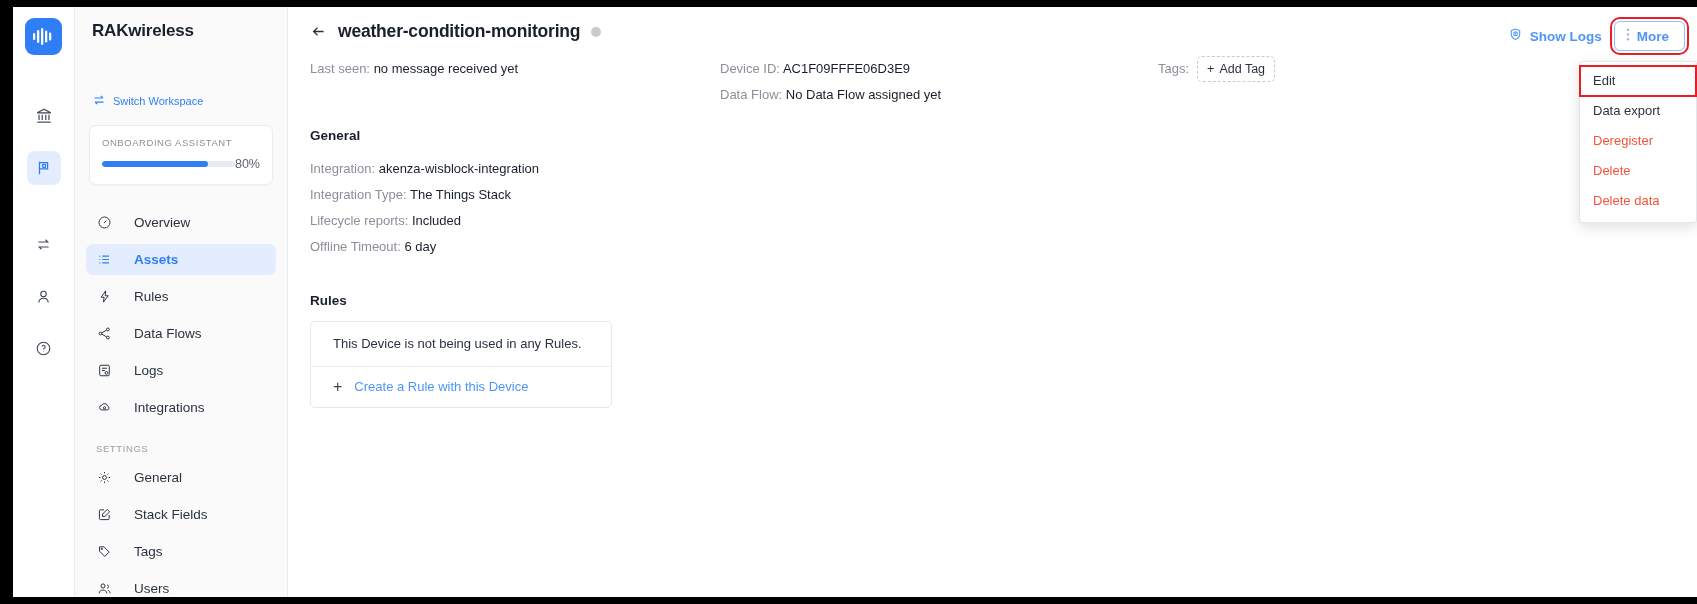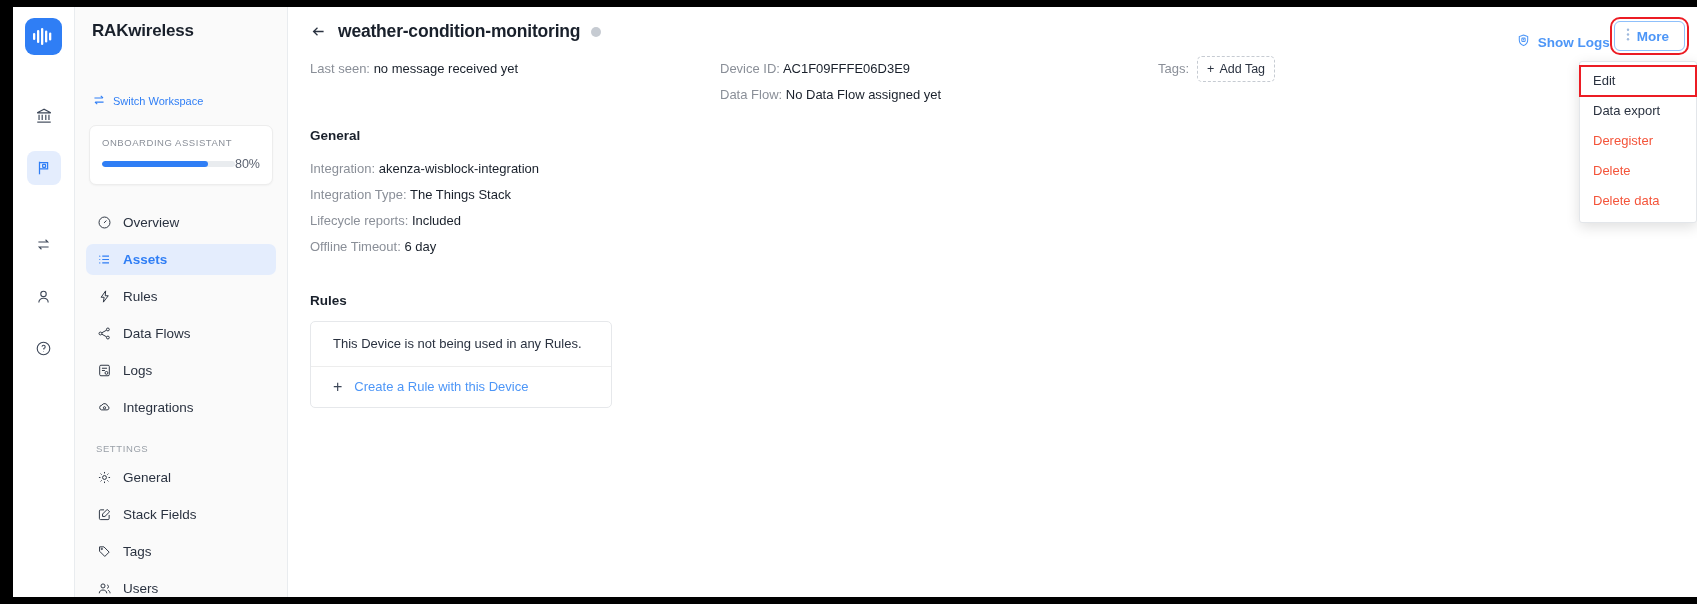--- a/index.html
+++ b/index.html
@@ -73,21 +73,21 @@
   }
   .onboard-row { display:flex; align-items:center; margin-top:9px; }
   .bar-track {
     flex:1; height:6px; border-radius:4px; background:#e9ecef; overflow:hidden;
   }
   .bar-fill { height:100%; border-radius:4px; background:#2f7ef5; }
   .bar-pct { font-size:12.5px; color:#5b6270; }
 
   .nav { margin-top:22px; }
   .nav-item {
-    display:flex; align-items:center; gap:11px;
+    display:flex; align-items:center; gap:22px;
     height:31px; margin:0 11px 6px 11px;
     padding:0 10px;
     border-radius:7px;
     font-size:13.5px; color:#2a3240;
   }
   .nav-item.active { background:#e4edfd; color:#2f7ef5; font-weight:600; }
   .nav-item .ico { width:16px; height:16px; display:flex; align-items:center; justify-content:center; }
   .nav-section {
     font-size:9.5px; letter-spacing:0.6px; color:#9aa0a8;
     text-transform:uppercase;
@@ -115,21 +115,21 @@
   .tags-label { color:#8a8f98; font-size:13px; line-height:26px; margin-right:8px; }
   .add-tag {
     display:inline-flex; align-items:center; gap:5px;
     border:1px dashed #c6cbd2; border-radius:5px;
     padding:2px 9px; font-size:12.5px; color:#2a3240;
     background:#fff;
   }
 
   .top-actions {
     position:absolute; right:12px; top:14px;
-    display:flex; align-items:flex-end; gap:4px;
+    display:flex; align-items:center; gap:12px;
   }
   .show-logs {
     display:flex; align-items:center; gap:7px;
     color:#4d96f7; font-size:13.5px; font-weight:600;
   }
   .more-wrap { position:relative; }
   .more-btn {
     display:flex; align-items:center; gap:7px;
     border:1px solid #8fc0fb; border-radius:6px;
     background:#fff;

